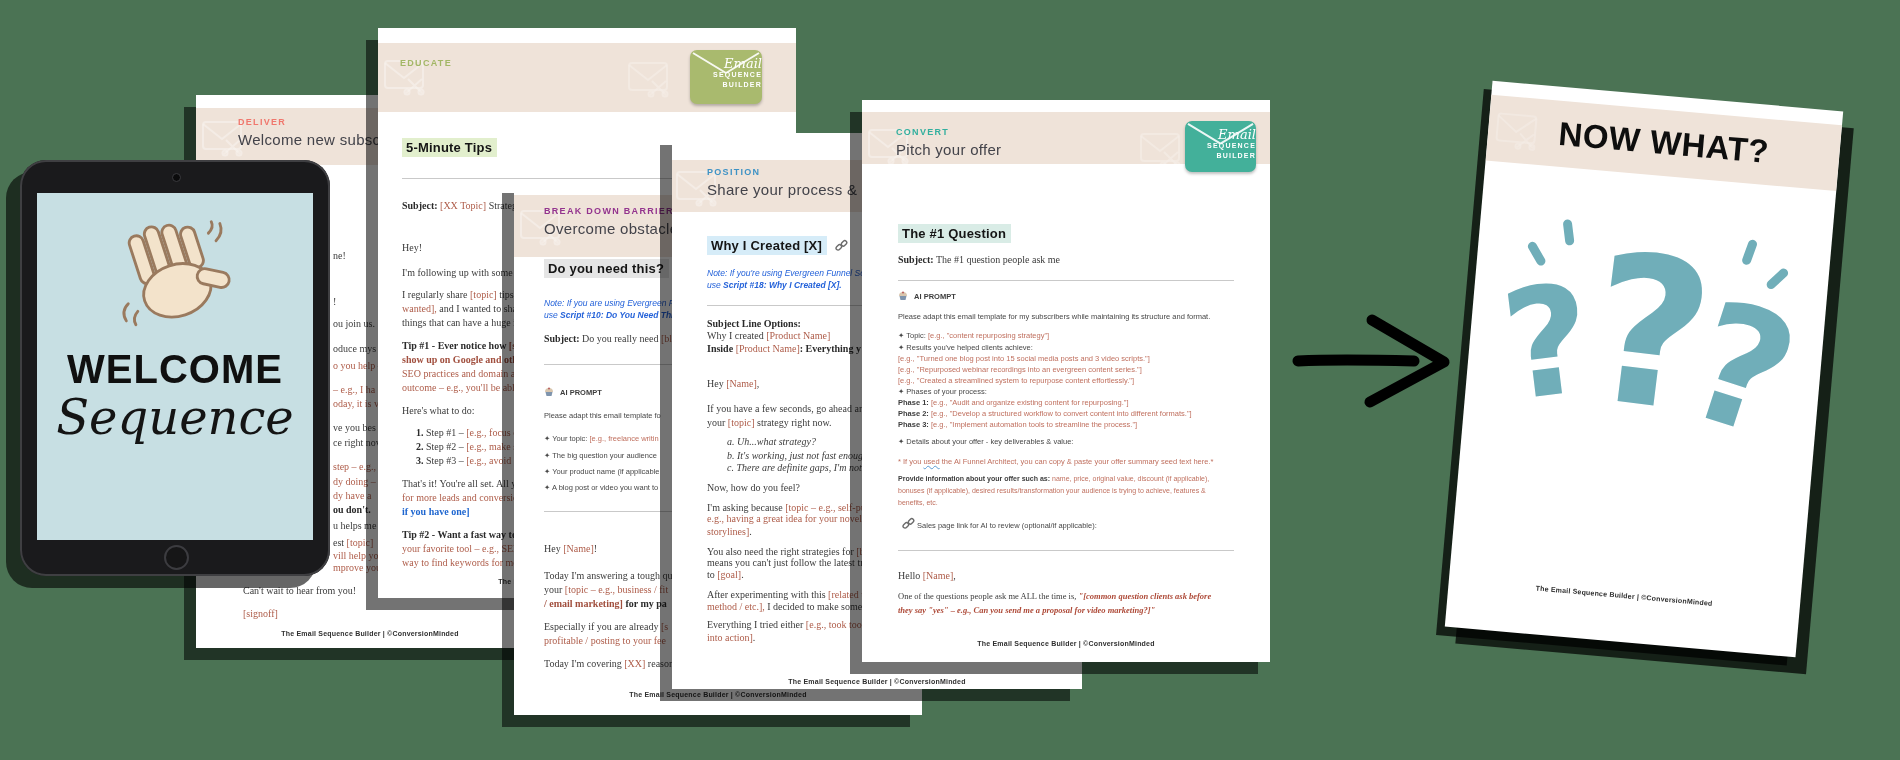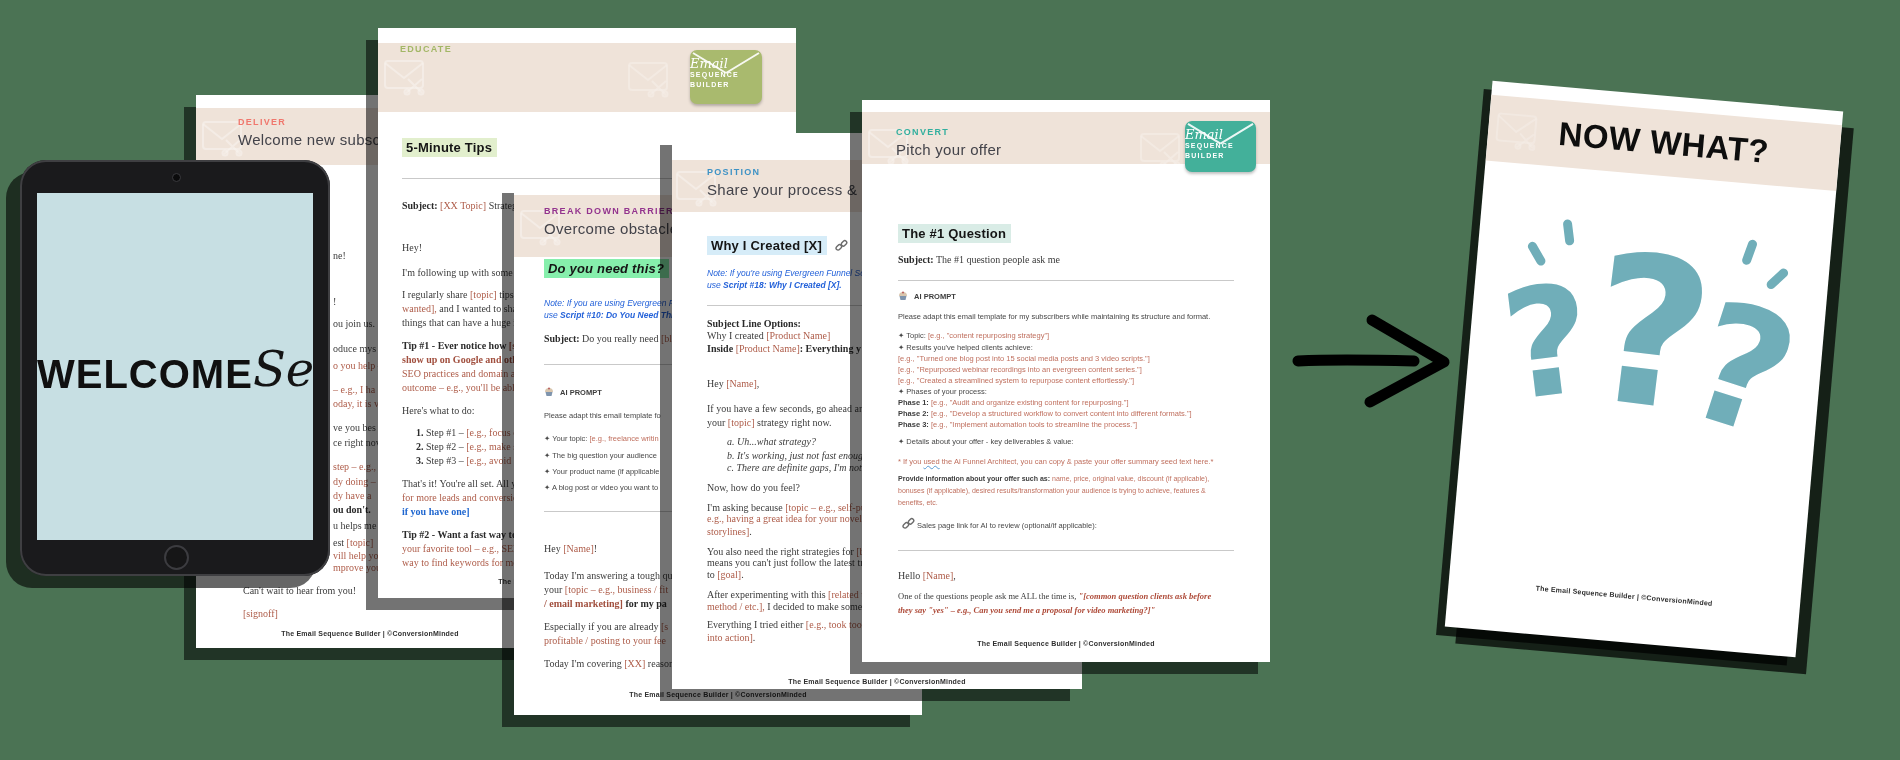--- a/index.html
+++ b/index.html
@@ -26,29 +26,29 @@
   .s-i{font-style:italic}
   .s-rbi{color:#ae4a38;font-weight:700;font-style:italic}
   .s-n{}
   .s-nb{font-weight:700}
   .s-sd{}
   .s-sr{color:#c0705f}
   .s-sb{font-weight:700;color:#3d3d3d}
   .s-srw{color:#c0705f;text-decoration:underline wavy #5b9bd5 1px}
   .icn{display:inline-block;vertical-align:-2px}
   
-  .badge{position:absolute;border-radius:7px;color:#fff;text-align:left;box-shadow:0 2px 3px rgba(0,0,0,.25)}
+  .badge{position:absolute;border-radius:7px;color:#fff;text-align:right;box-shadow:0 2px 3px rgba(0,0,0,.25)}
   .bflap{position:absolute;left:0;top:0;width:100%}
   .bemail{position:relative;margin-top:7px;font:italic 400 13px/1 cursive,"DejaVu Serif",serif}
   .bseq{position:relative;font:700 7px/1.4 "Liberation Sans",sans-serif;letter-spacing:1.2px}
   
   .tablet{position:absolute;background:#1a1a1c;border-radius:26px;box-shadow:-14px 12px 0 rgba(0,0,0,.6),inset 0 0 0 2px #3f3f42}
   .cam{position:absolute;top:13px;left:50%;width:7px;height:7px;margin-left:-3px;border-radius:50%;background:#0b0b0c;border:1px solid #3a3a3e}
   .home{position:absolute;bottom:6px;left:50%;width:21px;height:21px;margin-left:-11px;border-radius:50%;border:2px solid #3c3c40;background:#161617}
-  .screen{position:absolute;left:17px;right:17px;top:33px;bottom:36px;display:flex;align-items:center;overflow:hidden}
+  .screen{position:absolute;left:17px;right:17px;top:33px;bottom:36px;display:flex;flex-direction:column;align-items:center;overflow:hidden}
   .welcome{font:800 40px/1 "Liberation Sans",sans-serif;letter-spacing:1px;color:#101010;margin-top:14px}
   .sequence{font:italic 400 48px/1 cursive,"DejaVu Serif",serif;color:#141414;margin-top:4px}
   
   .nowpage{box-shadow:-8px 9px 0 rgba(0,0,0,.72),12px 16px 0 rgba(0,0,0,.72)}
   .nowtitle{font:800 33px/66px "Liberation Sans",sans-serif;color:#0e0e0e;text-align:center;letter-spacing:.5px}
   .qm{position:absolute;font-family:"DejaVu Sans",sans-serif;font-weight:700;line-height:.8}
   .qdash{position:absolute;width:26px;height:9px;border-radius:5px}
 </style>
 </head>
 <body>
@@ -112,21 +112,21 @@
   <svg width="44" height="42" viewBox="0 0 44 42">
     <g fill="none" stroke="rgba(255,255,255,.6)" stroke-width="2">
       <rect x="3" y="6" width="38" height="27" rx="3"></rect>
       <path d="M3 8 L22 23 L41 8"></path>
       <path d="M24 38 L40 24 M26 24 L40 38"></path>
       <circle cx="25" cy="37" r="2.5"></circle>
               <circle cx="39" cy="37" r="2.5"></circle>
     </g>
   </svg>
 </span>
-      <div class="bandtext" style="padding:2px 0 0 22px">
+      <div class="bandtext" style="padding:16px 0 0 22px">
         <div class="label" style="color: rgb(163, 183, 102);">EDUCATE</div>
       </div>
     </div>
     <div class="badge" style="left: 312px; top: 22px; width: 72px; height: 54px; background: rgb(169, 186, 110);">
       <svg class="bflap" viewBox="0 0 72 26">
           <path d="M3 3 L36 23 M69 3 L36 23" stroke="rgba(255,255,255,.9)" stroke-width="2" fill="none"></path>
         </svg>
       <div class="bemail">Email</div>
       <div class="bseq">SEQUENCE</div>
       <div class="bseq">BUILDER</div>
@@ -167,21 +167,21 @@
       <circle cx="25" cy="37" r="2.5"></circle>
               <circle cx="39" cy="37" r="2.5"></circle>
     </g>
   </svg>
 </span>
       <div class="bandtext" style="padding:12px 0 0 30px">
         <div class="label" style="color: rgb(147, 52, 142);">BREAK DOWN BARRIERS</div>
         <div class="btitle">Overcome obstacles</div>
       </div>
     </div>
-  <div class="row h1row" style="top: 80px; left: 30px;"><span class="hlwrap" style="background: #86efac; font-style: italic;"><span class="s-d">Do you need this?</span></span>
+  <div class="row h1row" style="top: 80px; left: 30px;"><span class="hlwrap" style="background: #e5e5e5;"><span class="s-d">Do you need this?</span></span>
   <svg class="icn" width="13" height="13" viewBox="0 0 14 14" style="margin-left:4px">
     <g fill="none" stroke="#6b6b6b" stroke-width="1.5">
       <rect x="0.8" y="7" width="6.5" height="4.2" rx="2.1" transform="rotate(-45 4 9)"></rect>
       <rect x="6.5" y="2.6" width="6.5" height="4.2" rx="2.1" transform="rotate(-45 9.7 4.7)"></rect>
     </g>
   </svg>
 </div>
       <div class="row note" style="top: 117px; left: 30px;"><span class="s-n">Note: If you are using Evergreen Funn</span></div>
       <div class="row note" style="top: 129px; left: 30px;"><span class="s-n">use </span><span class="s-nb">Script #10: Do You Need This?</span></div>
       <div class="row serif" style="top: 152px; left: 30px;"><span class="s-b">Subject:</span><span class="s-d"> Do you really need </span><span class="s-r">[blog p</span></div>

